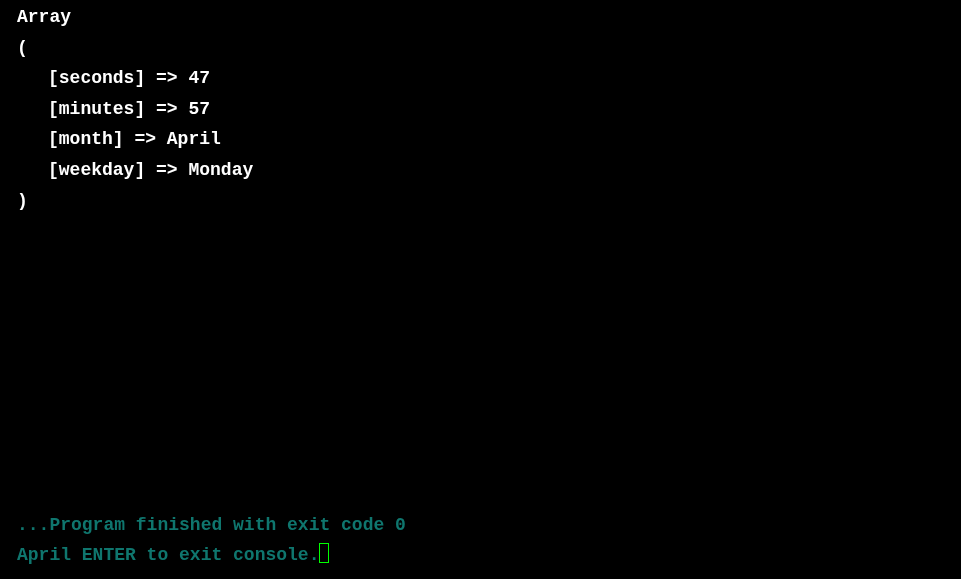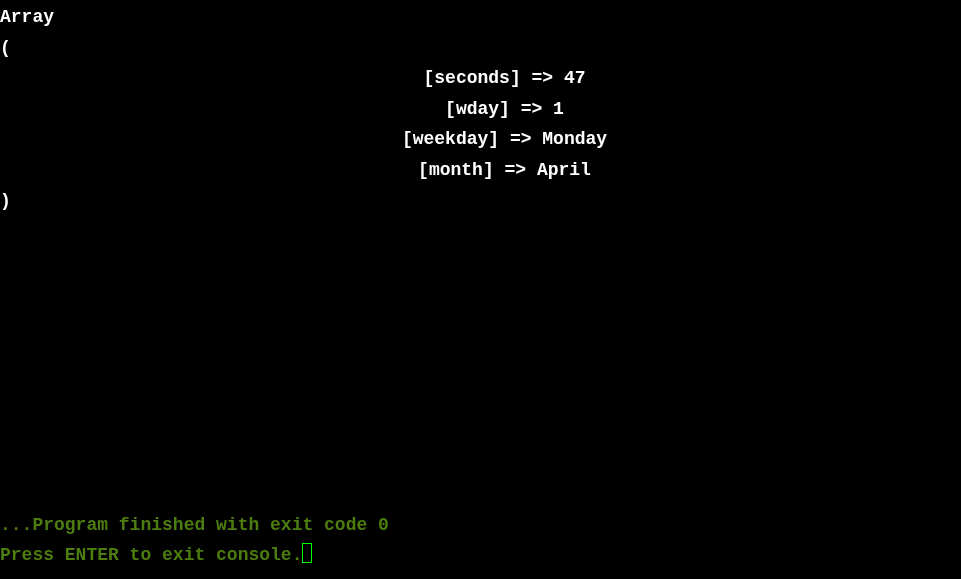--- a/index.html
+++ b/index.html
@@ -18,29 +18,28 @@
       position: relative;
       line-height: 1.7;
     }
     .terminal {
       padding: 2px 0 0 0;
     }
     .white-text {
       color: #ffffff;
     }
     .green-text {
-      color: #4d7c0f;
+      color: #0f766e;
     }
     .line {
       white-space: pre;
-      padding-left: 0;
+      padding-left: 17px;
     }
     .indent {
       padding-left: 48px;
-      text-align: center;
     }
     .bottom-section {
       position: absolute;
       bottom: 8px;
       left: 0;
     }
     .cursor {
       display: inline-block;
       width: 10px;
       height: 20px;
@@ -55,23 +54,23 @@
     }
   </style>
 </head>
 <body>
 
 <div class="terminal">
   <div class="line white-text">Array</div>
   <div class="line white-text">(</div>
   <div id="entries-container">
       <div class="line white-text indent entry">[seconds] =&gt; 47</div>
-      <div class="line white-text indent entry">[wday] =&gt; 1</div>
+      <div class="line white-text indent entry">[minutes] =&gt; 57</div>
+      <div class="line white-text indent entry">[month] =&gt; April</div>
       <div class="line white-text indent entry">[weekday] =&gt; Monday</div>
-      <div class="line white-text indent entry">[month] =&gt; April</div>
     </div>
   <div class="line white-text">)</div>
 </div>
 
 <div class="bottom-section">
   <div class="line green-text">...Program finished with exit code 0</div>
-  <div class="line green-text"><span>Press ENTER to exit console.</span><span class="cursor"></span></div>
+  <div class="line green-text"><span>April ENTER to exit console.</span><span class="cursor"></span></div>
 </div>
 
 </body></html>

